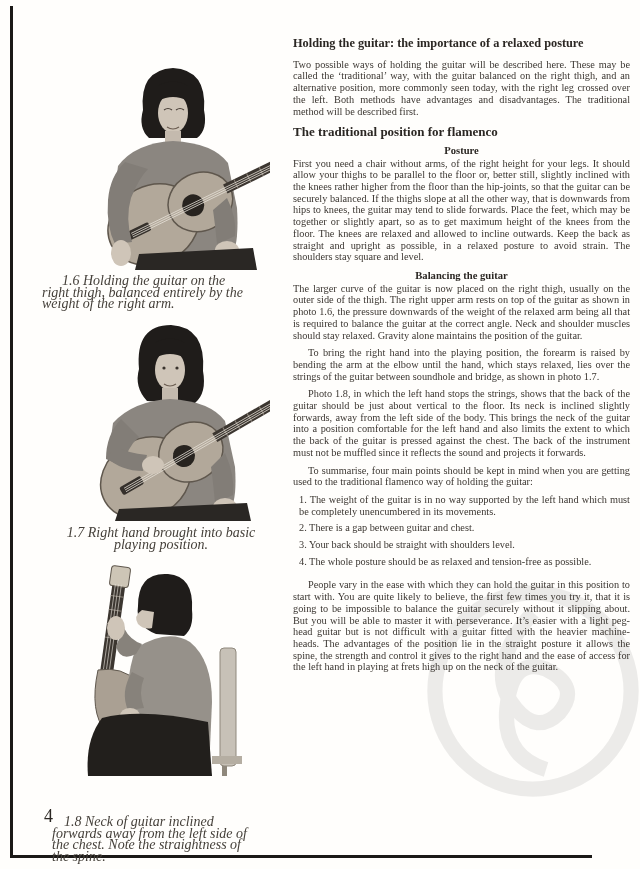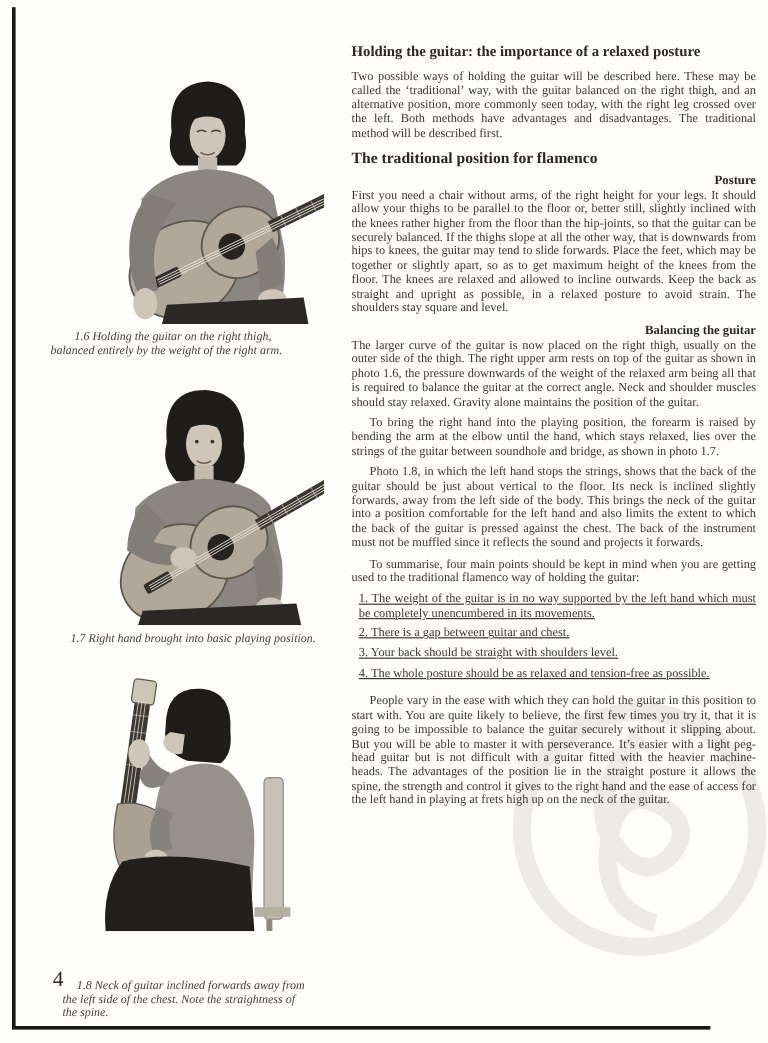--- a/index.html
+++ b/index.html
@@ -10,33 +10,33 @@
   
   .edge-left{position:absolute;left:10px;top:6px;width:3px;height:851px;background:#1b1917;}
   .edge-bottom{position:absolute;left:10px;top:855px;width:582px;height:3px;background:#1b1917;}
   
   .watermark{position:absolute;left:424px;top:582px;width:218px;height:218px;opacity:.07;}
   
   .col{position:absolute;left:293px;top:36px;width:337px;text-align:justify;
        font-size:10.3px;line-height:11.7px;}
   .col h1{font-size:12.3px;line-height:1.2;margin:0 0 8px;color:#2b2723;white-space:nowrap;font-weight:bold;}
   .col h2{font-size:13px;margin:9px 0 3px;color:#2b2723;font-weight:bold;text-align:left;}
-  .col h3{font-size:10.6px;margin:7px 0 1px;color:#2b2723;font-weight:bold;text-align:right;}
+  .col h3{font-size:10.6px;margin:7px 0 1px;color:#2b2723;font-weight:bold;text-align:center;}
   .col p{margin:0 0 6px;}
   .ind{text-indent:15px;}
-  .points{list-style:none;margin:1px 0 12px;padding:0 0 0 6px;text-decoration:underline;}
+  .points{list-style:none;margin:1px 0 12px;padding:0 0 0 6px;}
   .points li{margin:0 0 5px;text-align:justify;}
   .points li:last-child{padding-left:24px;text-indent:-24px;}
   
   .fig{position:absolute;margin:0;padding:0;}
   .fig svg{display:block;width:100%;height:100%;}
   .fig1{left:55px;top:56px;width:215px;height:214px;}
   .fig2{left:55px;top:317px;width:215px;height:204px;}
   .fig3{left:72px;top:560px;width:196px;height:216px;}
-  .cap{position:absolute;font-style:italic;font-size:10px;line-height:11.6px;color:#45403a;text-align:left;}
+  .cap{position:absolute;font-style:italic;font-size:14px;line-height:11.6px;color:#45403a;text-align:left;}
   .cap1{left:42px;top:275px;width:214px;text-indent:20px;}
   .cap2{left:50px;top:527px;width:222px;text-align:center;}
   .cap3{left:52px;top:816px;width:206px;text-indent:12px;}
   .pagenum{position:absolute;left:44px;top:806px;font-size:18px;color:#2b2723;}
 </style>
 </head>
 <body>
 
 <div class="page">
 

